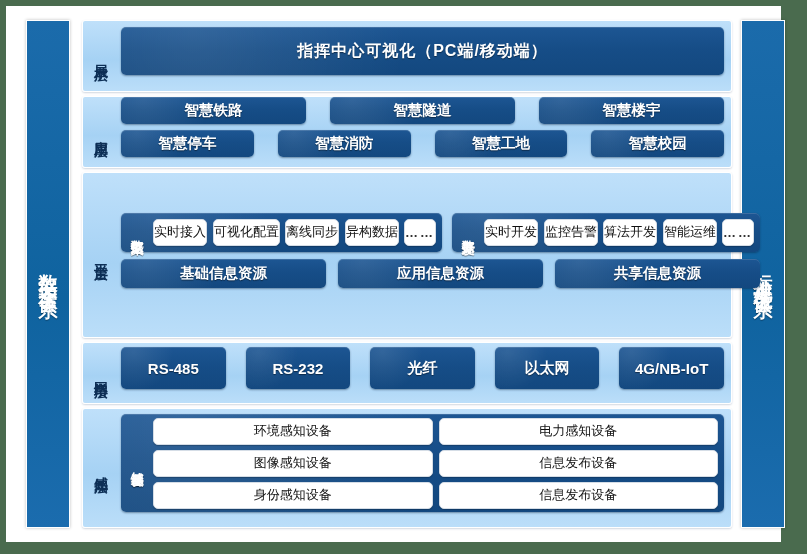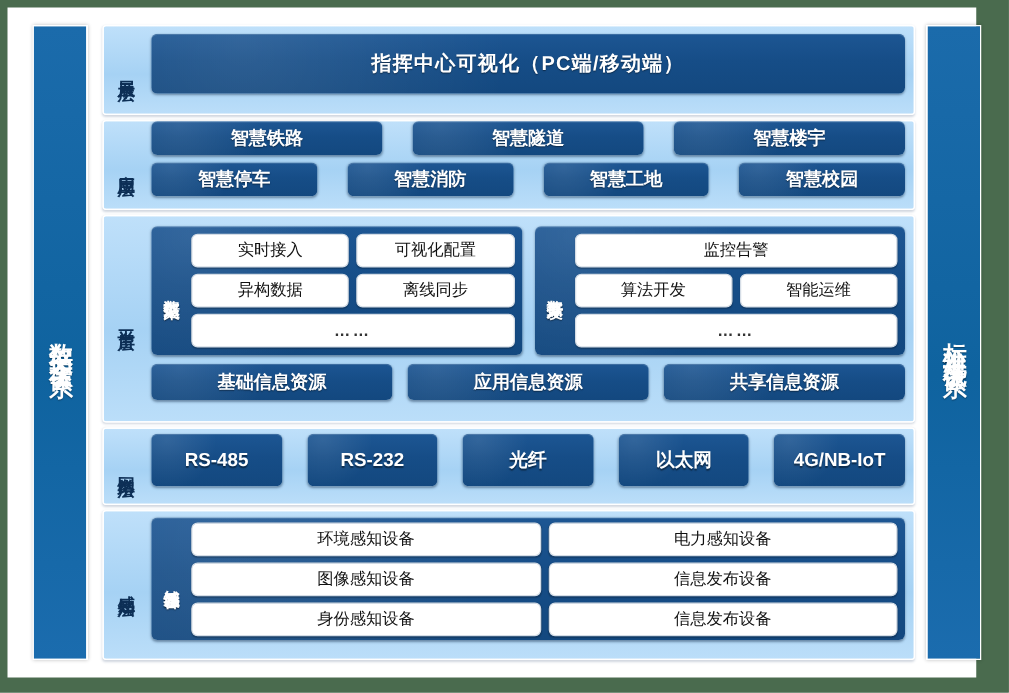--- a/index.html
+++ b/index.html
@@ -173,21 +173,21 @@
     color: #ffffff;
     font-size: 13px;
     font-weight: bold;
     letter-spacing: 1px;
     line-height: 1.05;
     text-shadow: 0 1px 1px rgba(0,0,0,0.4);
   }
   .plat-grid {
     flex: 1 1 auto;
     display: flex;
-    flex-direction: column;
+    flex-direction: row;
     gap: 5px;
   }
   .plat-grid .grid-row { display: flex; gap: 6px; }
   .plat-grid .grid-row .chip { flex: 1 1 0; height: 25px; }
   .plat-grid .grid-row.full .chip { width: 100%; }
   .chip.dots {
     letter-spacing: 2px;
     color: #333;
     font-size: 13px;
     font-weight: bold;
@@ -298,35 +298,36 @@
           <div class="plat-group">
             <div class="plat-group-title">
               <span>数据汇聚</span>
             </div>
             <div class="plat-grid">
               <div class="grid-row">
                 <div class="chip">实时接入</div>
                 <div class="chip">可视化配置</div>
               </div>
               <div class="grid-row">
+                <div class="chip">离线同步</div>
                 <div class="chip">异构数据</div>
-                <div class="chip">离线同步</div>
               </div>
               <div class="grid-row full">
                 <div class="chip dots">……</div>
               </div>
             </div>
           </div>
 
           <div class="plat-group">
             <div class="plat-group-title">
               <span>数据开发</span>
             </div>
             <div class="plat-grid">
               <div class="grid-row">
+                <div class="chip">实时开发</div>
                 <div class="chip">监控告警</div>
               </div>
               <div class="grid-row">
                 <div class="chip">算法开发</div>
                 <div class="chip">智能运维</div>
               </div>
               <div class="grid-row full">
                 <div class="chip dots">……</div>
               </div>
             </div>

